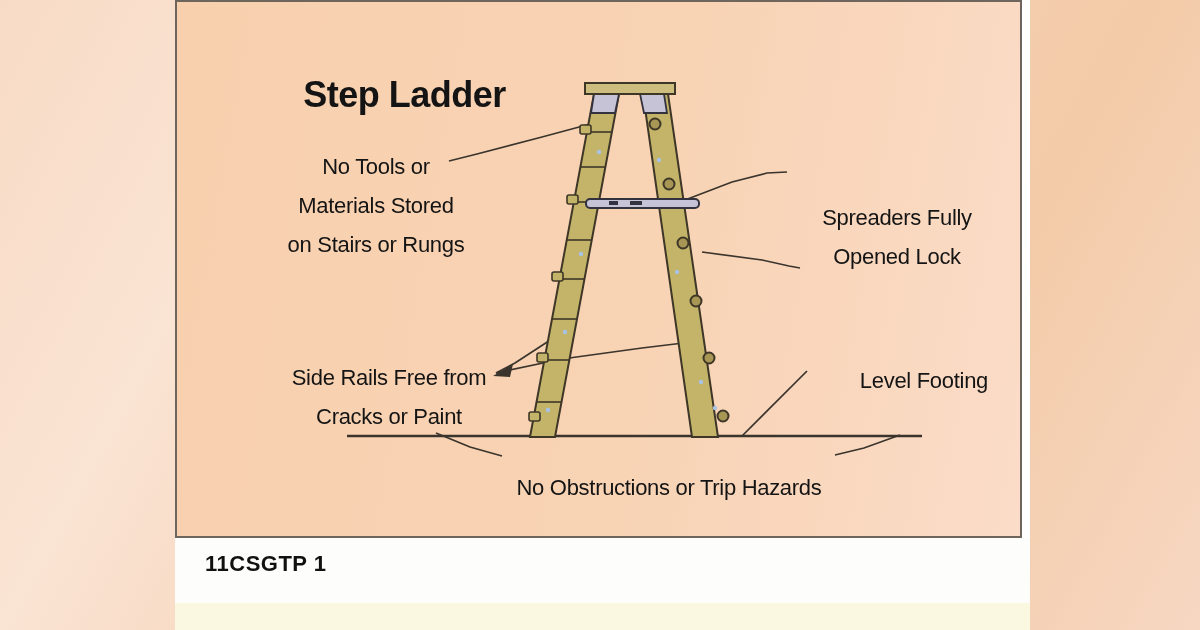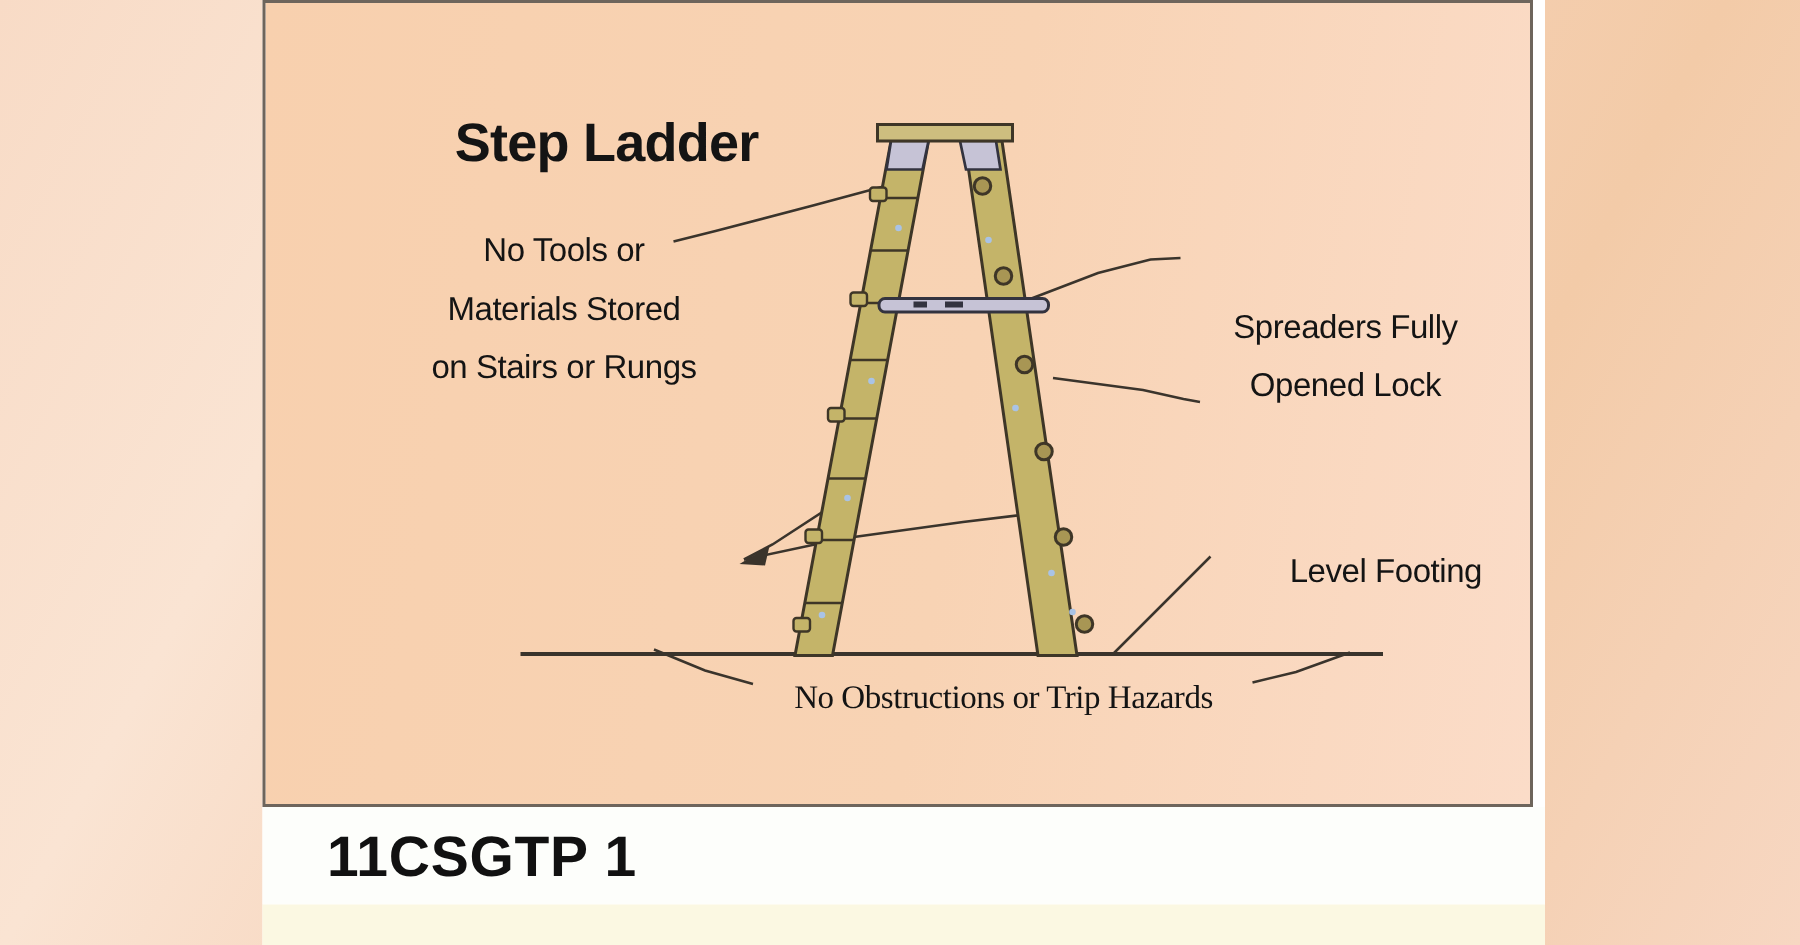--- a/index.html
+++ b/index.html
@@ -31,28 +31,28 @@
   }
   .lbl{
     position:absolute;font-size:22px;line-height:39px;text-align:center;
     white-space:pre-line;color:var(--text-ink,#141414);letter-spacing:-0.3px;
   }
   .lbl-no-tools{left:74px;top:145px;width:250px;}
   .lbl-spreaders{left:595px;top:156px;width:250px;margin-top:40px;}
   .lbl-rear-support{left:568px;top:254px;width:250px;}
   .lbl-side-rails{left:87px;top:356px;width:250px;}
   .lbl-level-footing{left:631px;top:359px;width:180px;text-align:right;}
-  .lbl-no-obstructions{left:327px;top:443px;width:330px;font-family:Liberation Serif, serif;}
+  .lbl-no-obstructions{left:327px;top:466px;width:330px;}
   .caption-strip{
     position:absolute;left:0;top:538px;width:855px;height:65px;
     background:var(--caption-strip-bg,#fdfefb);
   }
   .caption-text{
-    position:absolute;left:43px;top:13px;
-    font-size:38px;font-weight:bold;letter-spacing:0.5px;
+    position:absolute;left:30px;top:13px;
+    font-size:22px;font-weight:bold;letter-spacing:0.5px;
     color:#111111;
   }
   .bottom-strip{
     position:absolute;left:0;top:603px;width:855px;height:27px;
     background:var(--bottom-strip-bg,#fbf8e2);
   }
 </style>
 </head>
 <body>
 
@@ -130,20 +130,22 @@
         <rect x="408" y="81" width="90" height="11" fill="#cdbe7f" stroke="var(--rail-outline)" stroke-width="2"></rect>
       </svg>
 
       <div class="diagram-title">Step Ladder</div>
 
       <div class="lbl lbl-no-tools">No Tools or
 Materials Stored
 on Stairs or Rungs</div>
       <div class="lbl lbl-spreaders">Spreaders Fully
 Opened Lock</div>
+      <div class="lbl lbl-side-rails">Side Rails Free from
+Cracks or Paint</div>
       <div class="lbl lbl-level-footing">Level Footing</div>
       <div class="lbl lbl-no-obstructions">No Obstructions or Trip Hazards</div>
     </div>
 
     <div class="caption-strip">
       <div class="caption-text">11CSGTP 1</div>
     </div>
 
     <div class="bottom-strip"></div>
   </div>

